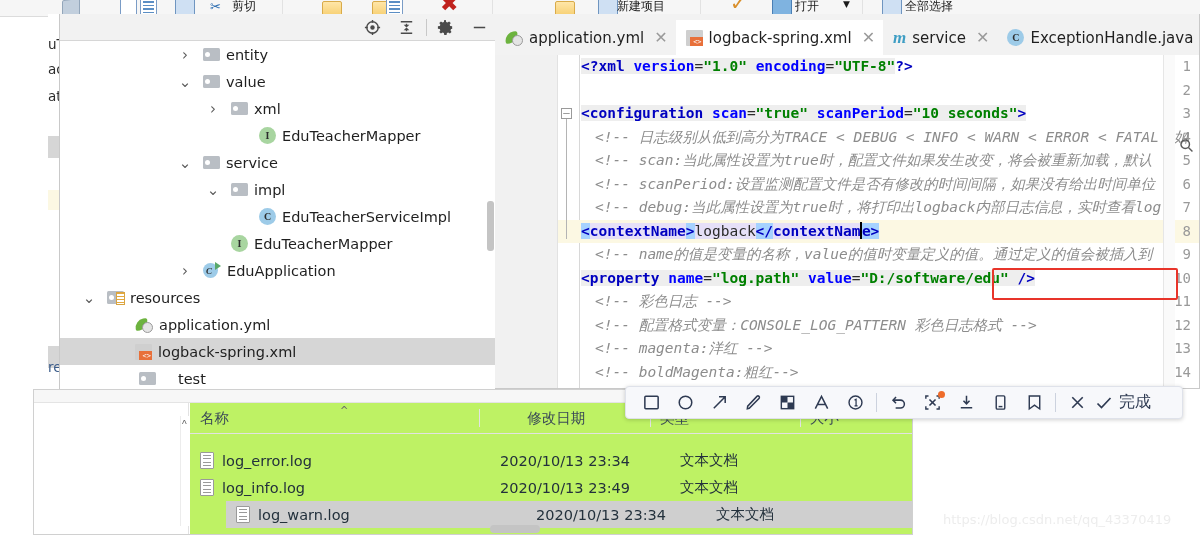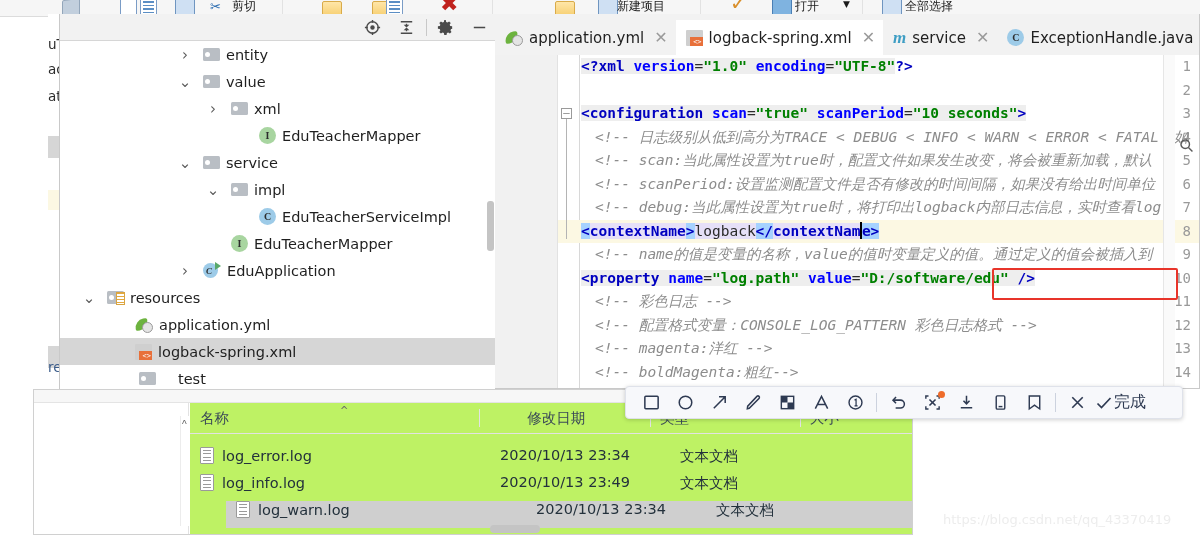--- a/index.html
+++ b/index.html
@@ -237,21 +237,21 @@
     border-bottom:1px solid #e2e2e2; display:flex; align-items:center;
     font-size:14.5px; color:#3b4a57; font-family:"DejaVu Sans", sans-serif;
   }
   .exp-head > div { position:relative; height:100%; display:flex; align-items:center;
                     padding-left:10px; }
   .exp-head > div + div::before {
     content:""; position:absolute; left:0; top:6px; bottom:6px; width:1px; background:#e2e2e2;
   }
   .sort-caret{ position:absolute; left:150px; top:2px; font-size:10px; color:#6a6a6a; }
   .exp-row {
-    position:absolute; left:0; right:0; height:27px; display:flex; align-items:flex-start;
+    position:absolute; left:0; right:0; height:27px; display:flex; align-items:center;
     font-size:14.5px; color:#23313c; font-family:"DejaVu Sans", sans-serif;
   }
   .exp-row.sel { background:#cfcfcf;margin-left:36px; }
   .exp-c1 { width:310px; display:flex; align-items:center; padding-left:10px; gap:8px;}
   .exp-c2 { width:180px; }
   .exp-c3 { width:160px; }
   .filedoc {
     width:14px; height:17px; background:#fff; border:1px solid #9a9a9a;
     border-radius:1px; position:relative; flex:0 0 14px;
   }
@@ -267,21 +267,21 @@
     background:#f7f8fb; border:1px solid #dfe2ea; border-radius:4px;
     box-shadow: 0 1px 4px rgba(0,0,0,.18);
     display:flex; align-items:center; gap:0px; padding: 0 8px;
   }
   .snip-btn {
     width:34px; height:31px; display:flex; align-items:center; justify-content:center;
     color:#2e3a52; cursor:pointer; position:relative;
   }
   .snip-sep { width:1px; height:19px; background:#ccd2de; margin:0 4px; }
   .snip-done {
-    display:flex; align-items:center; color:#2e3a52; font-size:16px;
+    display:flex; align-items:center; gap:5px; color:#2e3a52; font-size:16px;
     font-family:"DejaVu Sans", sans-serif; cursor:pointer; padding-right:4px;
   }
   .dot-badge{
     position:absolute; right:4px; top:4px; width:7px; height:7px; border-radius:50%;
     background:#ef6c2b;
   }
 
   .watermark{
     position:absolute; left:943px; top:512px; font-size:13px; color:#ededed;
     font-family:"DejaVu Sans", sans-serif; white-space:nowrap;

